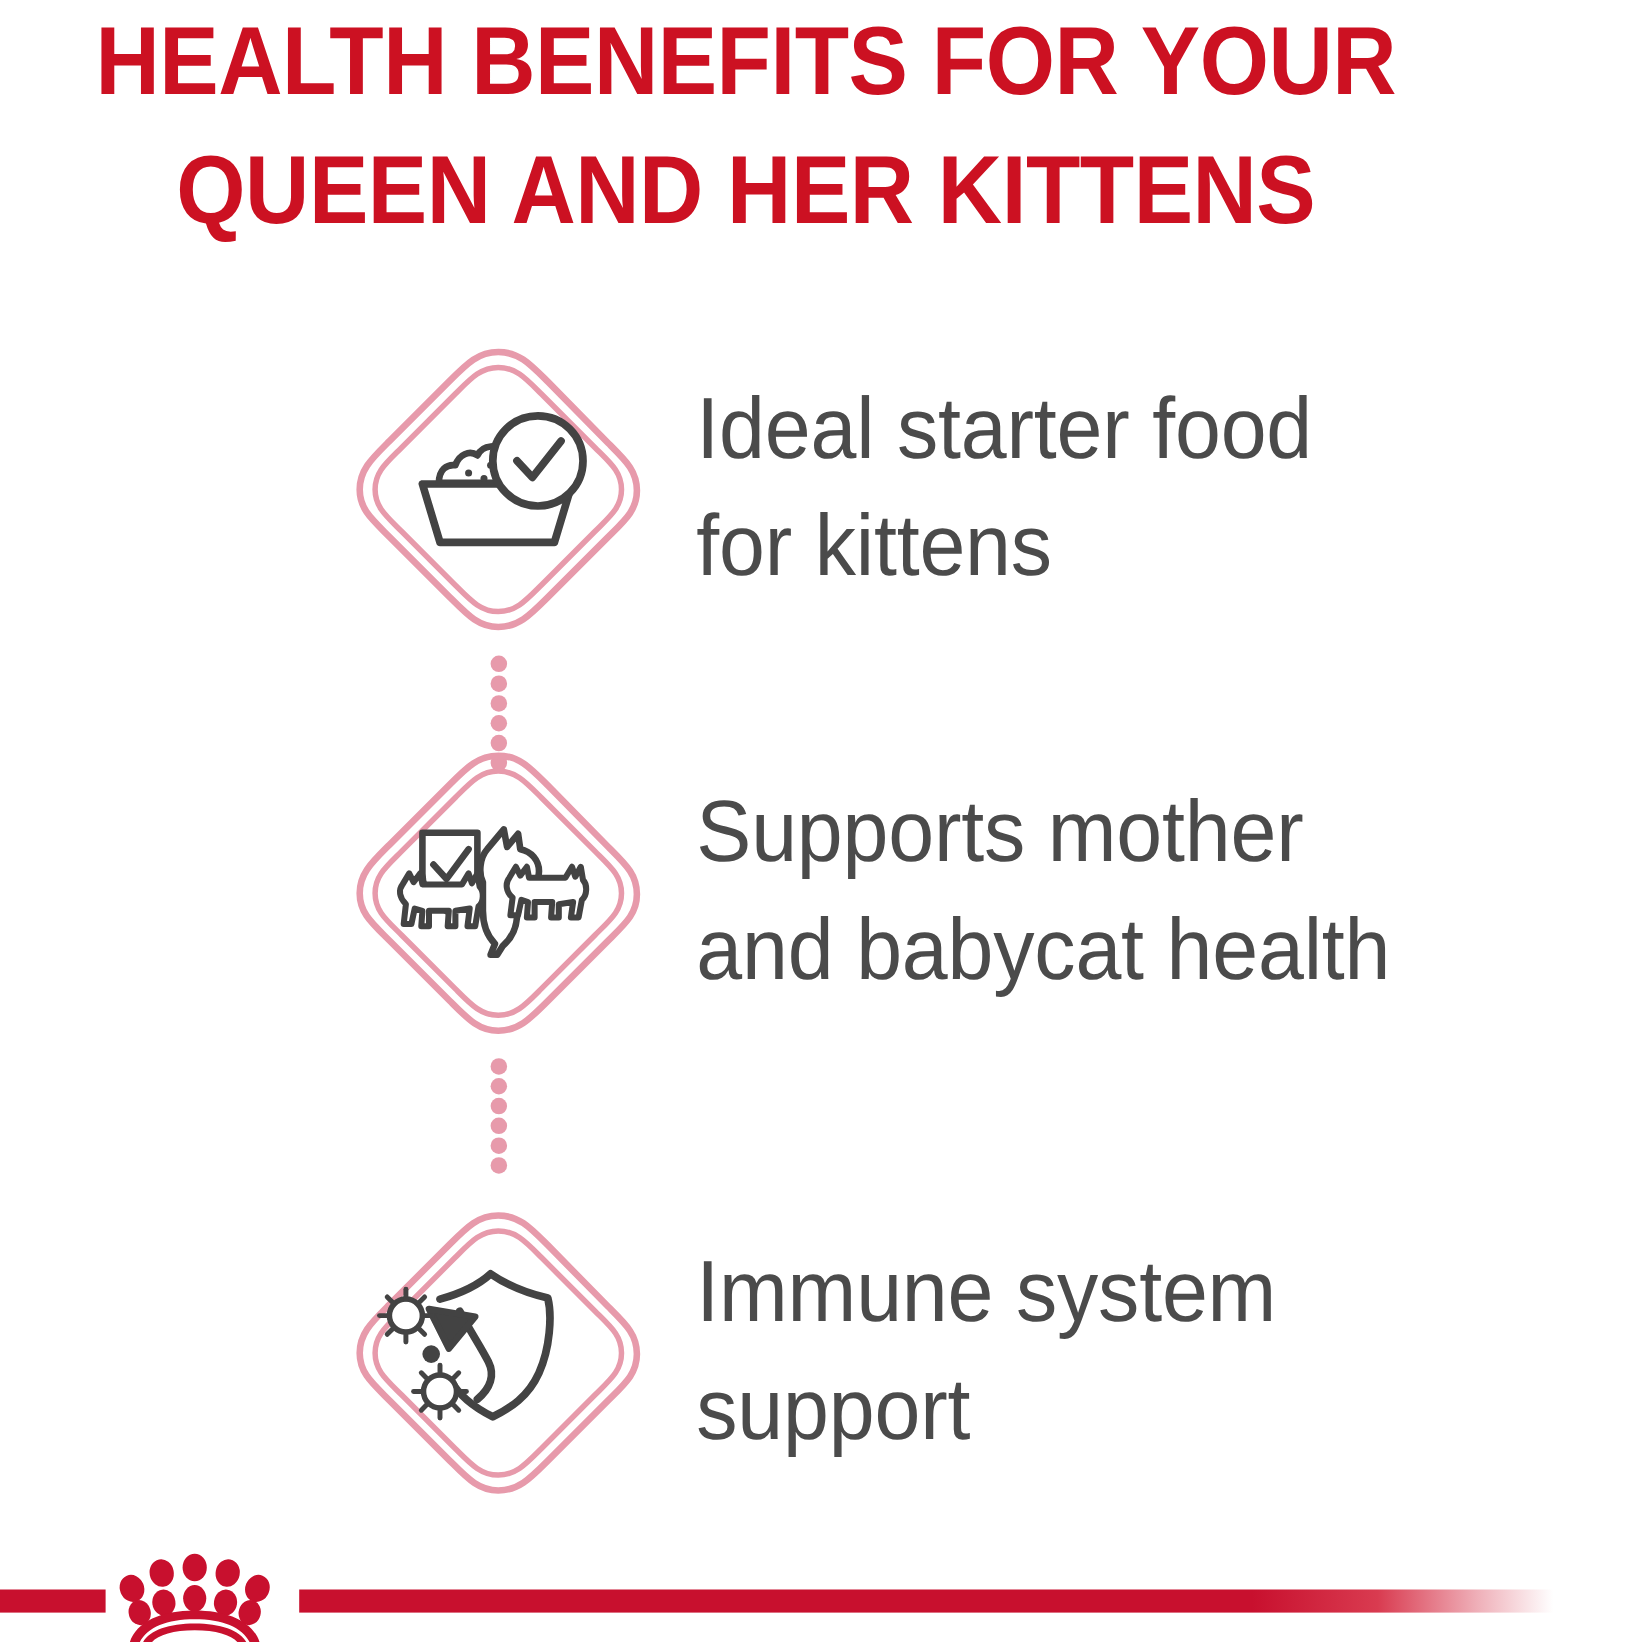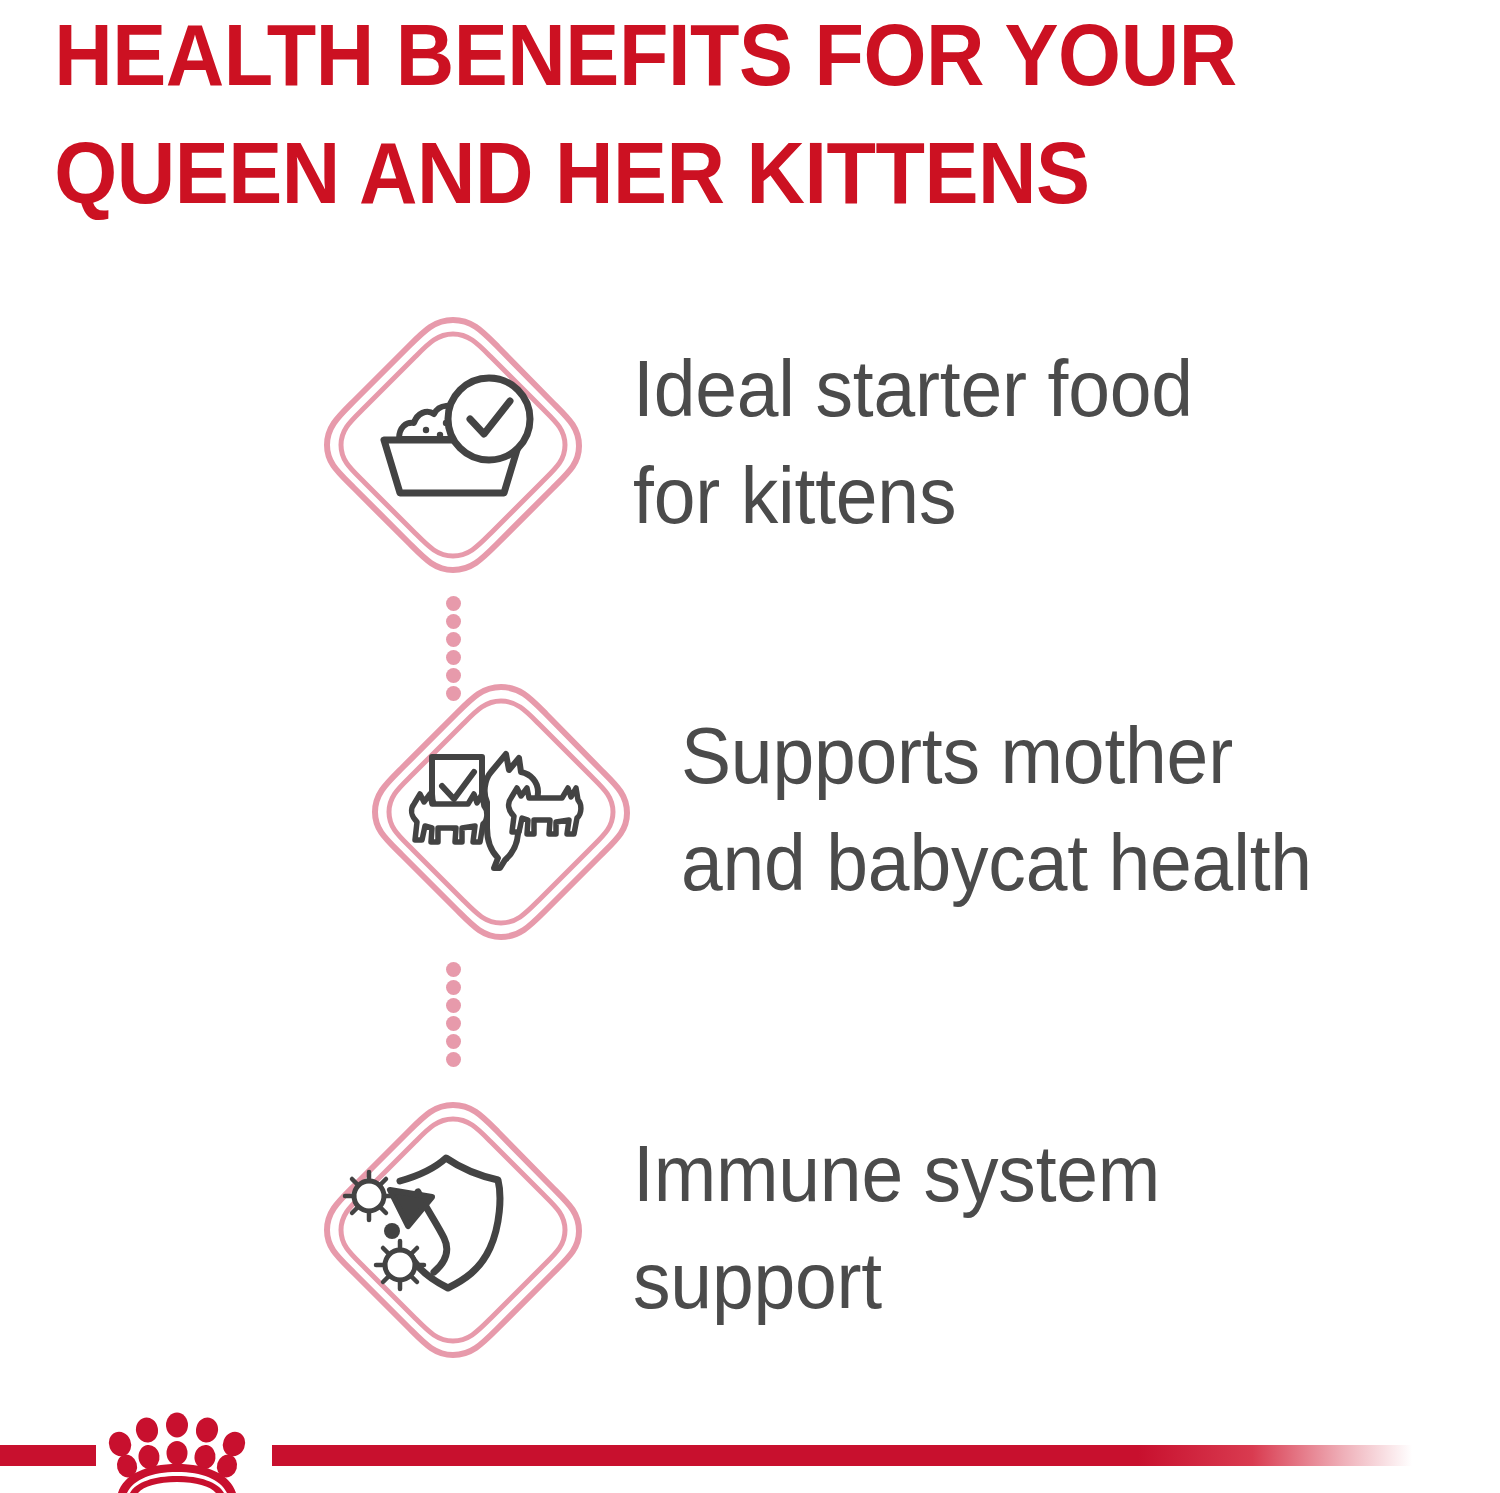--- a/index.html
+++ b/index.html
@@ -18,20 +18,21 @@
     background: #ffffff;
     overflow: hidden;
   }
 
   
   #title-block {
     position: absolute;
     left: 0;
     top: 2px;
     width: 1356px;
+    text-align: center;
   }
   .title-line {
     display: block;
     color: #CC1122;
     font-family: "Liberation Sans Narrow", "Liberation Sans", sans-serif;
     font-weight: 700;
     font-size: 88px;
     line-height: 70px;
     letter-spacing: -0.5px;
     transform: scaleX(0.92);
@@ -42,21 +43,21 @@
   #title-line-2 { padding-top: 48px; }
 
   
   .benefit-row {
     position: absolute;
     left: 0;
     width: 1224px;
     height: 260px;
   }
   #benefit-row-0 { top: 315px; }
-  #benefit-row-1 { top: 682px; margin-left: 48px; }
+  #benefit-row-1 { top: 682px; }
   #benefit-row-2 { top: 1100px; }
 
   .icon-frame {
     position: absolute;
     left: 322px;
     top: 0;
     width: 262px;
     height: 260px;
   }
   .icon-frame svg { display: block; width: 262px; height: 260px; }

